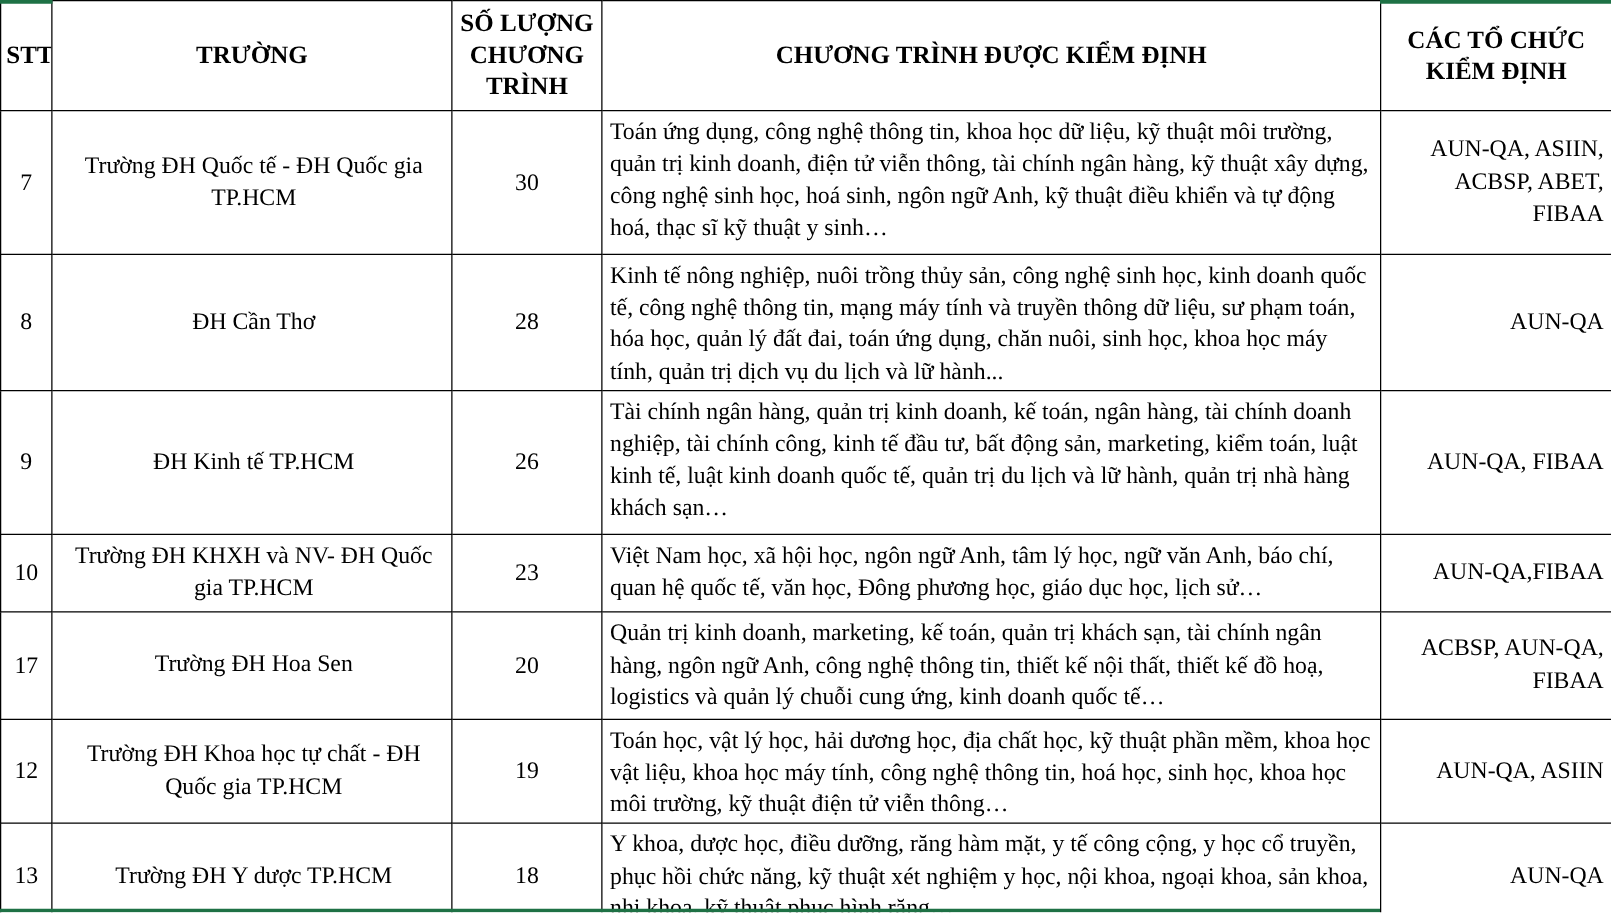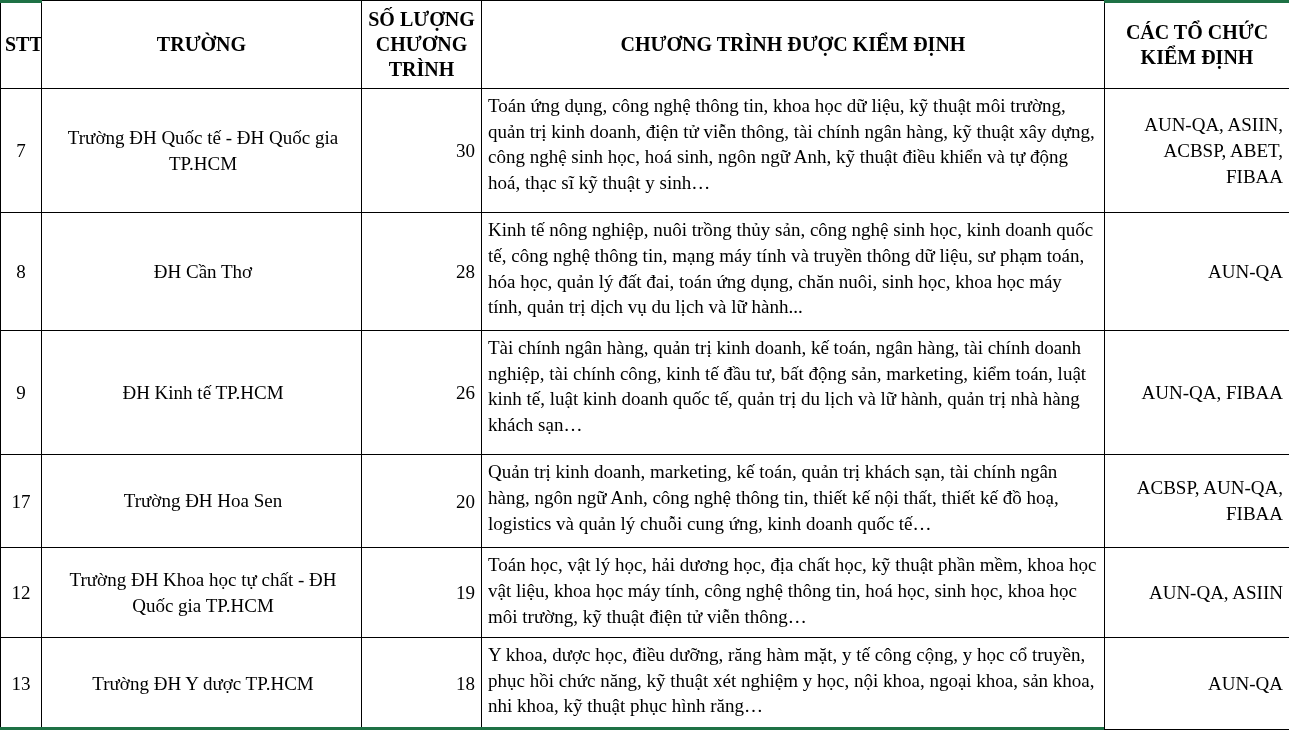--- a/index.html
+++ b/index.html
@@ -9,21 +9,21 @@
   col.c-stt{width:41px;}
   col.c-school{width:320px;}
   col.c-count{width:120px;}
   col.c-programs{width:623px;}
   col.c-orgs{width:185px;}
   th,td{border:1px solid #000;font-size:19px;overflow:hidden;}
   th{font-weight:bold;font-size:20px;line-height:25px;text-align:center;vertical-align:middle;padding:2px 4px;}
   td{padding:1px 6px;}
   td.stt{text-align:center;vertical-align:middle;line-height:25px;}
   td.school{text-align:center;vertical-align:middle;line-height:26px;padding-left:9px;}
-  td.count{text-align:right;vertical-align:middle;line-height:25px;}
+  td.count{text-align:center;vertical-align:middle;line-height:25px;}
   td.programs{text-align:left;vertical-align:top;line-height:25.7px;padding-top:4px;}
   td.orgs{text-align:right;vertical-align:middle;line-height:26px;}
   tr.hdr{height:88px;}
   
   .edge{position:absolute;background:#1e7145;z-index:5;}
   .edge-top-left{left:0;top:0;width:42px;height:3px;}
   .edge-top-right{left:1104px;top:0;width:185px;height:3px;}
   .edge-bottom{left:0;bottom:0;width:1104px;height:3px;}
 </style>
 </head>
@@ -66,20 +66,27 @@
         <td class="programs">Kinh tế nông nghiệp, nuôi trồng thủy sản, công nghệ sinh học, kinh doanh quốc tế, công nghệ thông tin, mạng máy tính và truyền thông dữ liệu, sư phạm toán, hóa học, quản lý đất đai, toán ứng dụng, chăn nuôi, sinh học, khoa học máy tính, quản trị dịch vụ du lịch và lữ hành...</td>
         <td class="orgs">AUN-QA</td>
       </tr>
       <tr style="height:115px;">
         <td class="stt">9</td>
         <td class="school">ĐH Kinh tế TP.HCM</td>
         <td class="count">26</td>
         <td class="programs">Tài chính ngân hàng, quản trị kinh doanh, kế toán, ngân hàng, tài chính doanh nghiệp, tài chính công, kinh tế đầu tư, bất động sản, marketing, kiểm toán, luật kinh tế, luật kinh doanh quốc tế, quản trị du lịch và lữ hành, quản trị nhà hàng khách sạn…</td>
         <td class="orgs">AUN-QA, FIBAA</td>
       </tr>
+      <tr style="height:62px;">
+        <td class="stt">10</td>
+        <td class="school">Trường ĐH KHXH và NV- ĐH Quốc gia TP.HCM</td>
+        <td class="count">23</td>
+        <td class="programs">Việt Nam học, xã hội học, ngôn ngữ Anh, tâm lý học, ngữ văn Anh, báo chí, quan hệ quốc tế, văn học, Đông phương học, giáo dục học, lịch sử…</td>
+        <td class="orgs">AUN-QA,FIBAA</td>
+      </tr>
       <tr style="height:86px;">
         <td class="stt">17</td>
         <td class="school">Trường ĐH Hoa Sen</td>
         <td class="count">20</td>
         <td class="programs">Quản trị kinh doanh, marketing, kế toán, quản trị khách sạn, tài chính ngân hàng, ngôn ngữ Anh, công nghệ thông tin, thiết kế nội thất, thiết kế đồ hoạ, logistics và quản lý chuỗi cung ứng, kinh doanh quốc tế…</td>
         <td class="orgs">ACBSP, AUN-QA, FIBAA</td>
       </tr>
       <tr style="height:72px;">
         <td class="stt">12</td>
         <td class="school">Trường ĐH Khoa học tự chất - ĐH Quốc gia TP.HCM</td>

